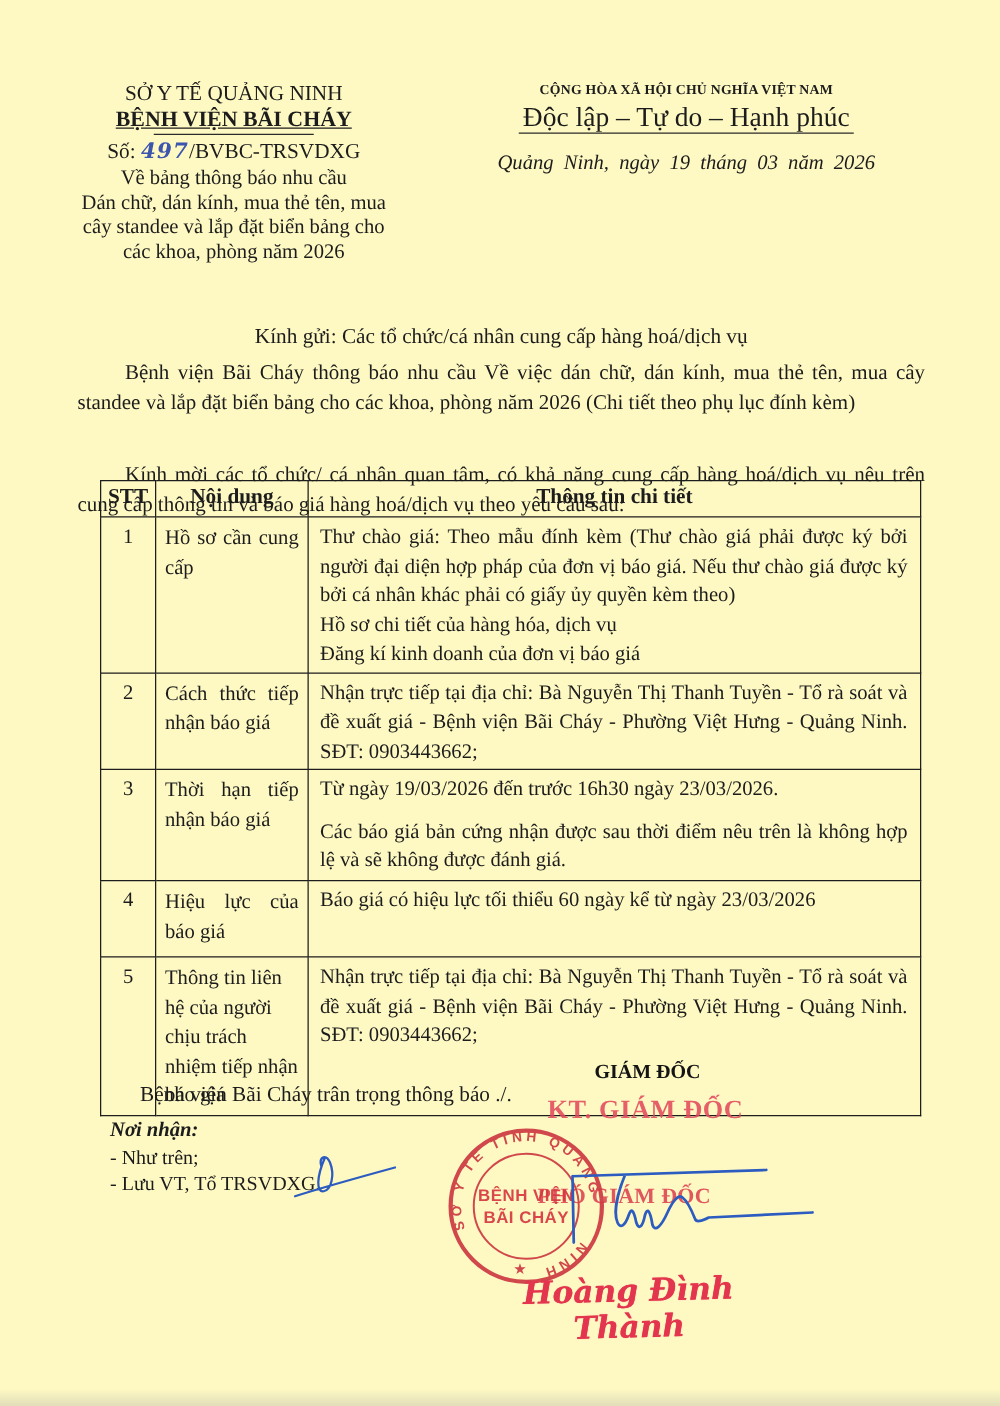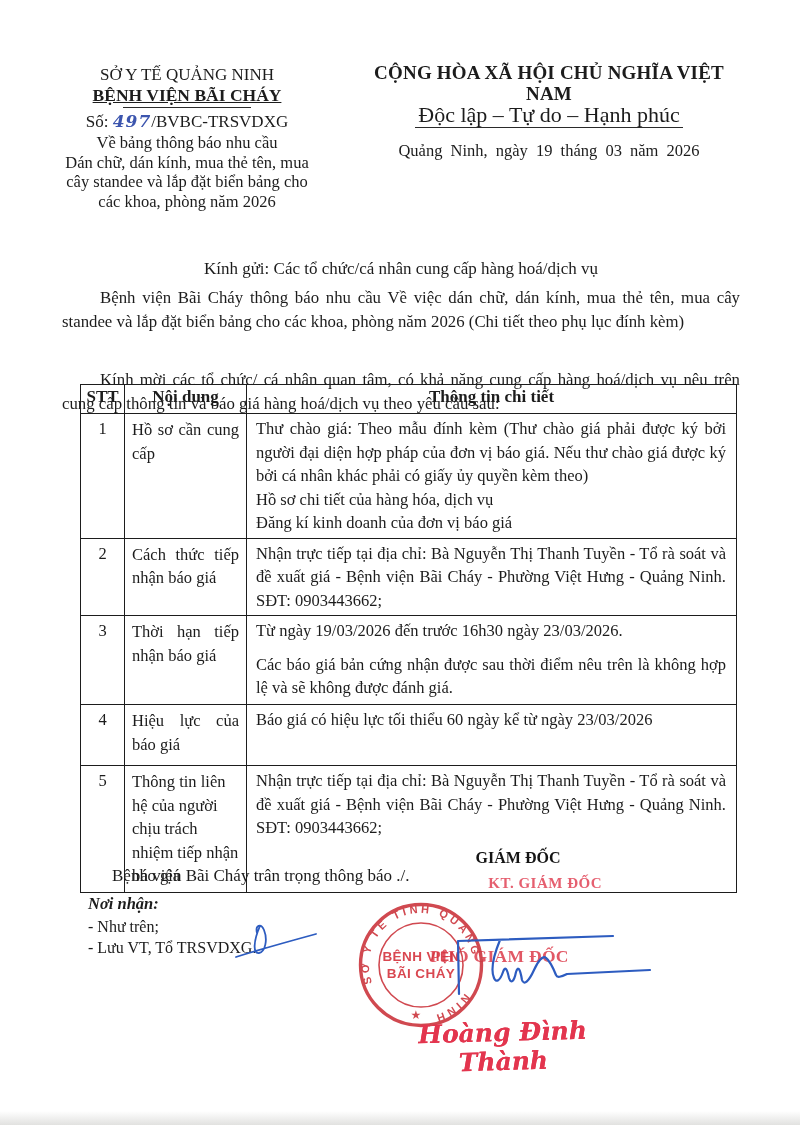--- a/index.html
+++ b/index.html
@@ -1,36 +1,36 @@
 <!DOCTYPE html>
 <html lang="vi"><head>
 <meta charset="utf-8">
 <style>
   html,body{margin:0;padding:0;background:#8a8a8a;}
   .page{
     position:relative;
     width:800px;height:1125px;
     margin:0 auto;
-    background:#ffffff;
+    background:#fef9c3;
     font-family:"Liberation Serif","DejaVu Serif",serif;
     color:#1c1c1c;
     overflow:hidden;
   }
   
   .hdr-left{position:absolute;left:60px;top:64px;width:254px;text-align:center;}
   .agency{font-size:17px;line-height:21px;}
   .org{font-size:17.5px;font-weight:bold;line-height:21px;text-decoration:underline;}
   .org-underline{width:128px;height:0;border-bottom:1.6px solid #2a2a2a;margin:1px auto 2px auto;}
   .doc-no{font-size:17px;line-height:22px;}
   .hand-blue{color:#3c55ae;font-style:italic;font-weight:bold;font-family:"DejaVu Serif",serif;letter-spacing:1px;}
   .subject{font-size:16.5px;line-height:19.5px;}
   .hdr-right{position:absolute;left:356px;top:62px;width:386px;text-align:center;}
-  .national-title{font-size:19px;font-weight:bold;line-height:21px;letter-spacing:.2px;}
+  .national-title{font-size:11px;font-weight:bold;line-height:21px;letter-spacing:.2px;}
   .motto{display:inline-block;font-size:22px;font-weight:normal;line-height:21px;border-bottom:1.7px solid #2a2a2a;padding:0 3px 2px 3px;}
-  .date-line{font-size:16.5px;margin-top:13px;word-spacing:4px;}
+  .date-line{font-size:16.5px;font-style:italic;margin-top:13px;word-spacing:4px;}
   
   .salutation{position:absolute;left:62px;top:259px;width:678px;text-align:center;font-size:17px;}
   .para{position:absolute;left:62px;width:678px;font-size:16.8px;line-height:23.5px;text-align:justify;text-indent:38px;}
   .para1{top:286px;}
   .para2{top:336px;margin-top:32px;}
   
   .doc-table{position:absolute;left:80px;top:384px;width:657px;border-collapse:collapse;font-size:16.5px;}
   .doc-table td,.doc-table th{border:1.6px solid #1d1d1d;vertical-align:top;padding:2px 6px;}
   .doc-table th{font-size:17px;font-weight:bold;text-align:center;height:24px;padding:2px 4px;}
   .col-stt{width:44px;}
@@ -44,22 +44,22 @@
   tr.r1 td{height:112px;}
   tr.r2 td{height:68px;}
   tr.r3 td{height:80px;}
   tr.r4 td{height:52px;}
   tr.r5 td{height:112px;}
   
   .closing{position:absolute;left:112px;top:866px;font-size:17px;}
   .recipients{position:absolute;left:88px;top:893px;font-size:16px;line-height:21px;}
   .recipients-label{font-size:16.5px;font-weight:bold;font-style:italic;margin-bottom:2px;}
   
-  .kt-line{position:absolute;left:438px;top:875px;width:164px;text-align:right;
-           font-size:15px;font-weight:bold;color:#e2495c;opacity:.88;letter-spacing:.5px;}
+  .kt-line{position:absolute;left:438px;top:875px;width:164px;text-align:left;
+           font-size:21px;font-weight:bold;color:#e2495c;opacity:.88;letter-spacing:.5px;}
   .black-title{position:absolute;left:448px;top:849px;width:140px;text-align:center;
            font-size:16px;font-weight:bold;color:#141414;}
   .pho-line{position:absolute;left:430px;top:946px;width:176px;text-align:left;
            font-size:17.5px;font-weight:bold;color:#dd4150;opacity:.88;letter-spacing:.3px;}
   
   .stamp{position:absolute;left:356px;top:900px;width:130px;height:130px;opacity:.92;}
   .ring{font-family:"Liberation Sans","DejaVu Sans",sans-serif;font-size:11px;font-weight:bold;
         fill:#cd3a42;letter-spacing:3.2px;}
   .stamp-center{font-family:"Liberation Sans","DejaVu Sans",sans-serif;font-size:13.5px;font-weight:bold;
         fill:#d63842;text-anchor:middle;letter-spacing:.4px;}

